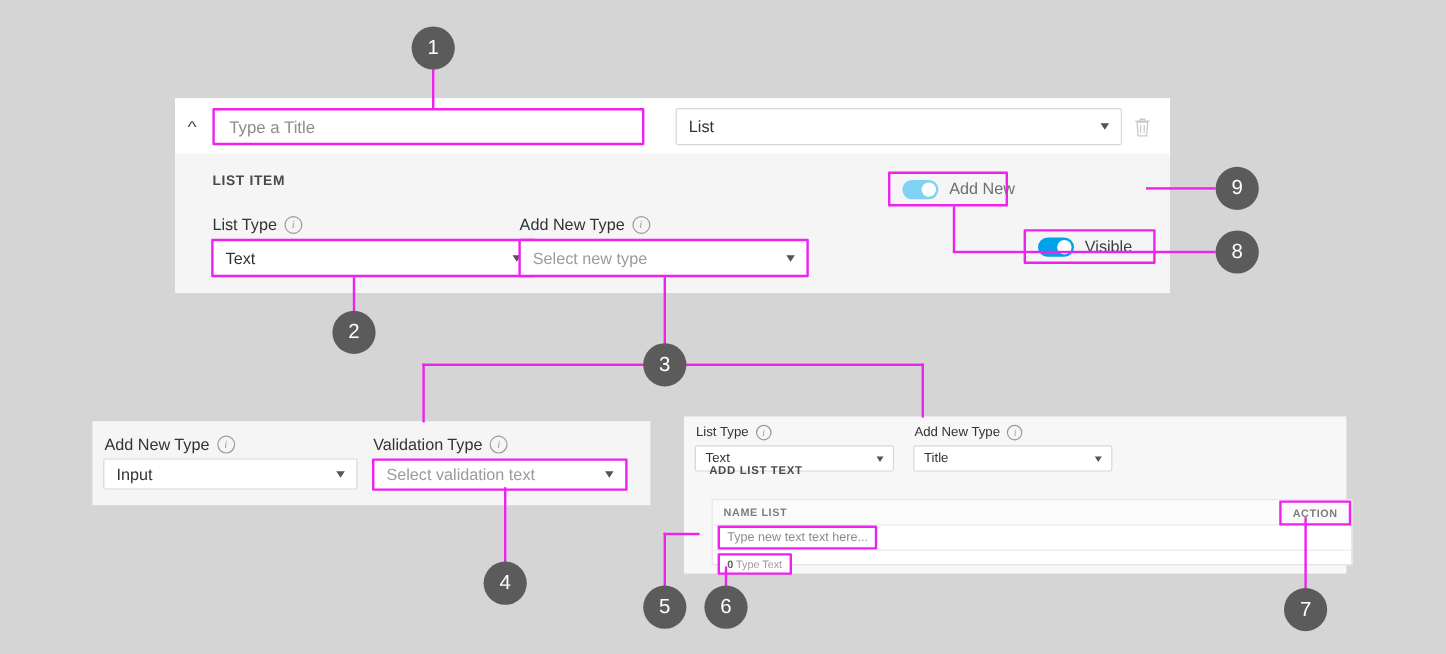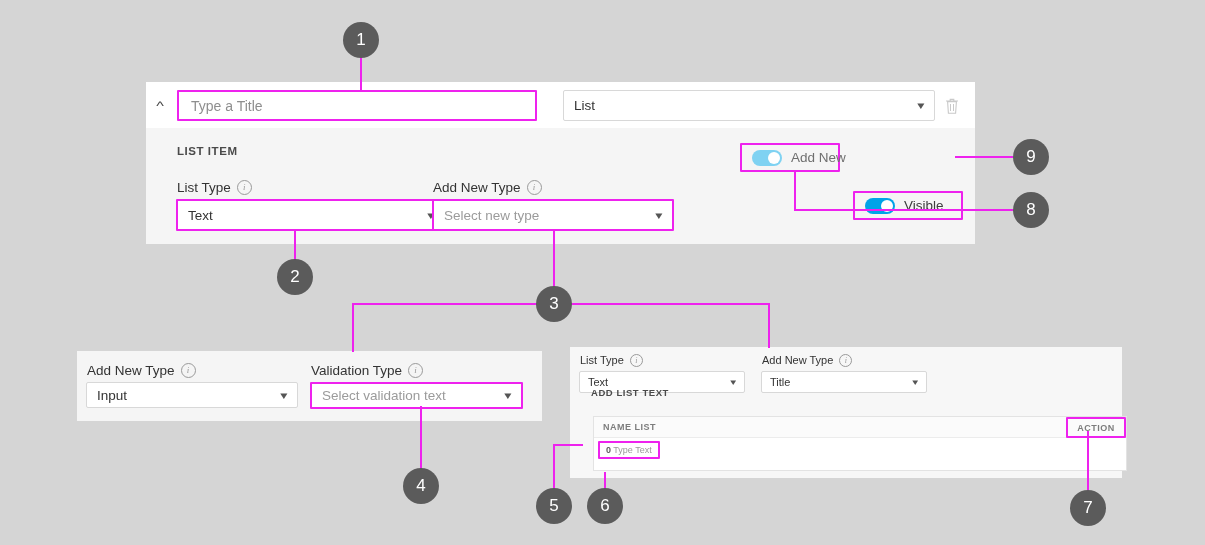--- a/index.html
+++ b/index.html
@@ -275,20 +275,26 @@
 
     <div class="section-caption" style="left:9px; top:40px; font-size:9.5px;margin-left:12px;">ADD LIST TEXT</div>
 
     <div class="tbl" style="left:23px; top:69px; width:534px; height:55px;">
       <div class="tbl-row tbl-head" style="background:#fbfbfb;">
         <div class="cell name">NAME LIST</div>
         <div class="cell action hl" style="height:21px; line-height:19px; padding:0;">ACTION</div>
       </div>
       <div class="tbl-row">
         <div class="cell name" style="padding:0 0 0 4px;">
+          <span class="row-input hl" style="display:inline-block; padding:2px 6px; background:#fff;">Type new text text here...</span>
+        </div>
+        <div class="cell action"></div>
+      </div>
+      <div class="tbl-row">
+        <div class="cell name" style="padding:0 0 0 4px;">
           <span class="count-cell hl" style="display:inline-block; padding:2px 6px; background:#fff;">
             <b>0</b>
             <span>Type Text</span>
           </span>
         </div>
         <div class="cell action"></div>
       </div>
     </div>
   </div>
 

